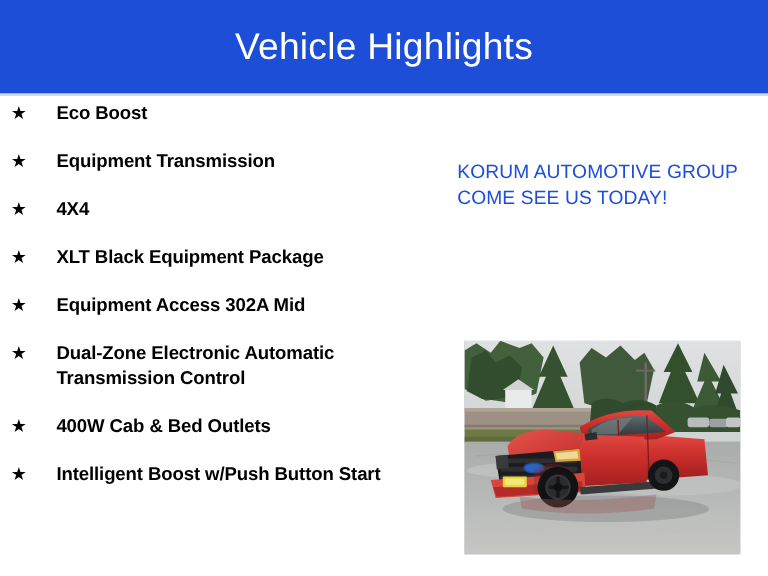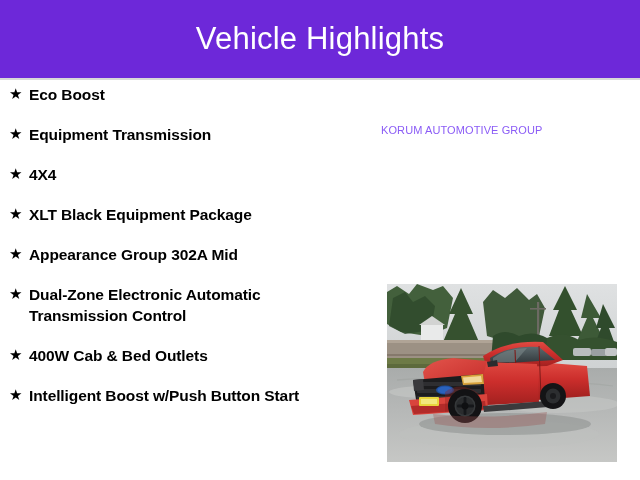--- a/index.html
+++ b/index.html
@@ -15,21 +15,21 @@
     position: relative;
   }
 
   
   .header-banner {
     position: absolute;
     left: 0;
     top: 0;
     width: 640px;
     height: 78px;
-    background: #6d28d9;
+    background: #1d4ed8;
     display: flex;
     align-items: center;
     justify-content: center;
     box-sizing: border-box;
   }
   .header-title {
     color: #ffffff;
     font-size: 31px;
     font-weight: 400;
     letter-spacing: 0.2px;
@@ -73,30 +73,31 @@
     font-family: "DejaVu Sans", sans-serif;
   }
   .highlight-label {
     flex: 1 1 auto;
     color: #000000;
     font-size: 15.5px;
     font-weight: bold;
     line-height: 21px;
     letter-spacing: -0.1px;
     padding-right: 34px;
+    margin-left: 18px;
   }
 
   
   .dealer-blurb {
     position: absolute;
     left: 381px;
-    top: 120px;
+    top: 133px;
     width: 236px;
-    color: #8b5cf6;
-    font-size: 11px;
+    color: #1d4ed8;
+    font-size: 16px;
     font-weight: 400;
     line-height: 21.5px;
     letter-spacing: 0.1px;
   }
   .dealer-blurb .blurb-line {
     display: block;
     white-space: pre-wrap;
   }
 
   
@@ -135,38 +136,39 @@
   <li class="highlight-item">
     <span class="bullet-star">★</span>
     <span class="highlight-label">4X4</span>
   </li>
   <li class="highlight-item">
     <span class="bullet-star">★</span>
     <span class="highlight-label">XLT Black Equipment Package</span>
   </li>
   <li class="highlight-item">
     <span class="bullet-star">★</span>
-    <span class="highlight-label">Appearance Group 302A Mid</span>
+    <span class="highlight-label">Equipment Access 302A Mid</span>
   </li>
   <li class="highlight-item">
     <span class="bullet-star">★</span>
     <span class="highlight-label">Dual-Zone Electronic Automatic Transmission Control</span>
   </li>
   <li class="highlight-item">
     <span class="bullet-star">★</span>
     <span class="highlight-label">400W Cab &amp; Bed Outlets</span>
   </li>
   <li class="highlight-item">
     <span class="bullet-star">★</span>
     <span class="highlight-label">Intelligent Boost w/Push Button Start</span>
   </li>
 </ul>
 
 <div class="dealer-blurb">
   <span class="blurb-line">KORUM AUTOMOTIVE GROUP</span>
+  <span class="blurb-line">COME SEE US TODAY!</span>
 </div>
 
 <div class="vehicle-photo">
   <svg viewBox="0 0 230 178" preserveAspectRatio="none">
     <defs>
       <linearGradient id="skyGrad" x1="0" y1="0" x2="0" y2="1">
         <stop offset="0%" stop-color="#dfe1e2"></stop>
         <stop offset="100%" stop-color="#cfd2d3"></stop>
       </linearGradient>
       <linearGradient id="groundGrad" x1="0" y1="0" x2="0" y2="1">

